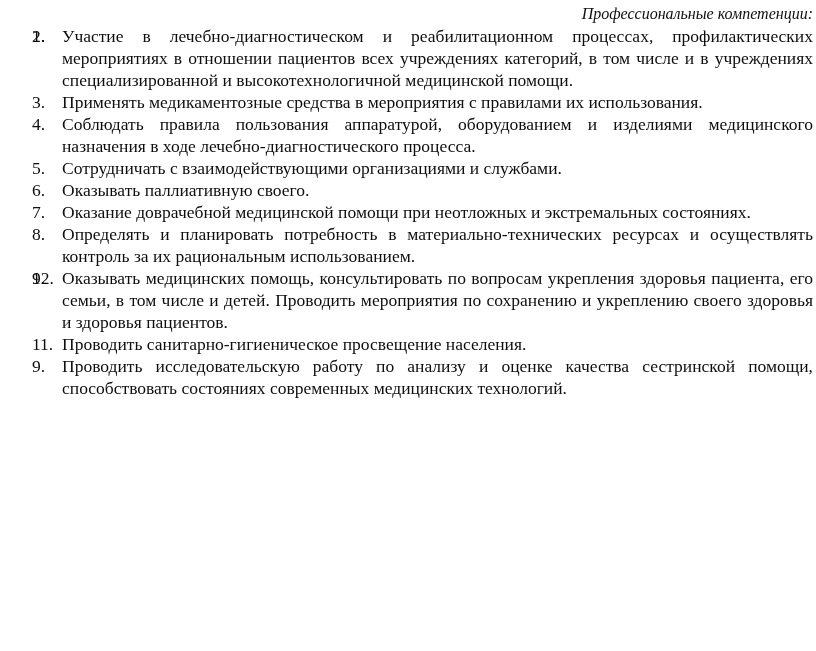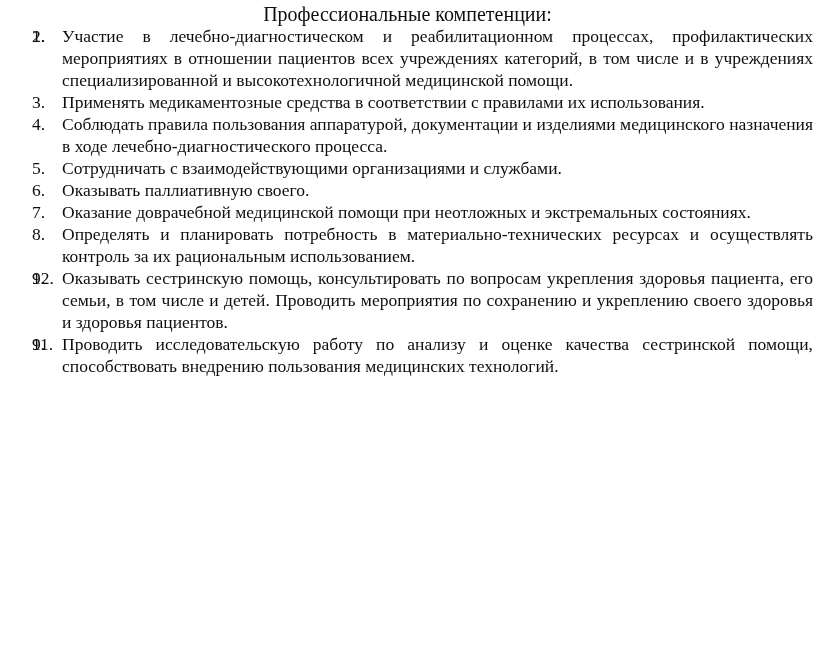--- a/index.html
+++ b/index.html
@@ -15,23 +15,24 @@
     color: #0e0e0e;
   }
   .page {
     box-sizing: border-box;
     width: 816px;
     height: 651px;
     padding: 3px 3px 0 2px;
     background: #ffffff;
   }
   .doc-heading {
-    font-size: 20px;
+    font-style: italic;
+    font-size: 16px;
     line-height: 22px;
-    text-align: center;
+    text-align: right;
     white-space: nowrap;
   }
   .doc-list {
     margin: 0;
     padding: 0;
   }
   .doc-item {
     position: relative;
     margin-left: 30px;
     padding-left: 30px;
@@ -60,26 +61,26 @@
       <span class="num">1.</span>
     </div>
 
     <div class="doc-item">
       <span class="num">2.</span>
       <span>Участие в лечебно-диагностическом и реабилитационном процессах, профилактических мероприятиях в отношении пациентов всех учреждениях категорий, в том числе и в учреждениях специализированной и высокотехнологичной медицинской помощи.</span>
     </div>
 
     <div class="doc-item">
       <span class="num">3.</span>
-      <span>Применять медикаментозные средства в соответствии с правилами их использования.</span>
+      <span>Применять медикаментозные средства в мероприятия с правилами их использования.</span>
     </div>
 
     <div class="doc-item">
       <span class="num">4.</span>
-      <span>Соблюдать правила пользования аппаратурой, документации и изделиями медицинского назначения в ходе лечебно-диагностического процесса.</span>
+      <span>Соблюдать правила пользования аппаратурой, оборудованием и изделиями медицинского назначения в ходе лечебно-диагностического процесса.</span>
     </div>
 
     <div class="doc-item">
       <span class="num">5.</span>
       <span>Сотрудничать с взаимодействующими организациями и службами.</span>
     </div>
 
     <div class="doc-item">
       <span class="num">6.</span>
       <span>Оказывать паллиативную своего.</span>
@@ -94,26 +95,27 @@
       <span class="num">8.</span>
       <span>Определять и планировать потребность в материально-технических ресурсах и осуществлять контроль за их рациональным использованием.</span>
     </div>
 
     <div class="doc-item">
       <span class="num">9.</span>
     </div>
 
     <div class="doc-item">
       <span class="num">12.</span>
-      <span>Оказывать сестринскую помощь, консультировать по вопросам укрепления здоровья пациента, его семьи, в том числе и детей. Проводить мероприятия по сохранению и укреплению своего здоровья и здоровья пациентов.</span>
+      <span>Оказывать медицинских помощь, консультировать по вопросам укрепления здоровья пациента, его семьи, в том числе и детей. Проводить мероприятия по сохранению и укреплению своего здоровья и здоровья пациентов.</span>
     </div>
 
     <div class="doc-item">
       <span class="num">11.</span>
+      <span>Проводить санитарно-гигиеническое просвещение населения.</span>
     </div>
 
     <div class="doc-item">
       <span class="num">9.</span>
-      <span>Проводить исследовательскую работу по анализу и оценке качества сестринской помощи, способствовать внедрению пользования медицинских технологий.</span>
+      <span>Проводить исследовательскую работу по анализу и оценке качества сестринской помощи, способствовать состояниях современных медицинских технологий.</span>
     </div>
 
   </div>
 </div>
 
 </body></html>

